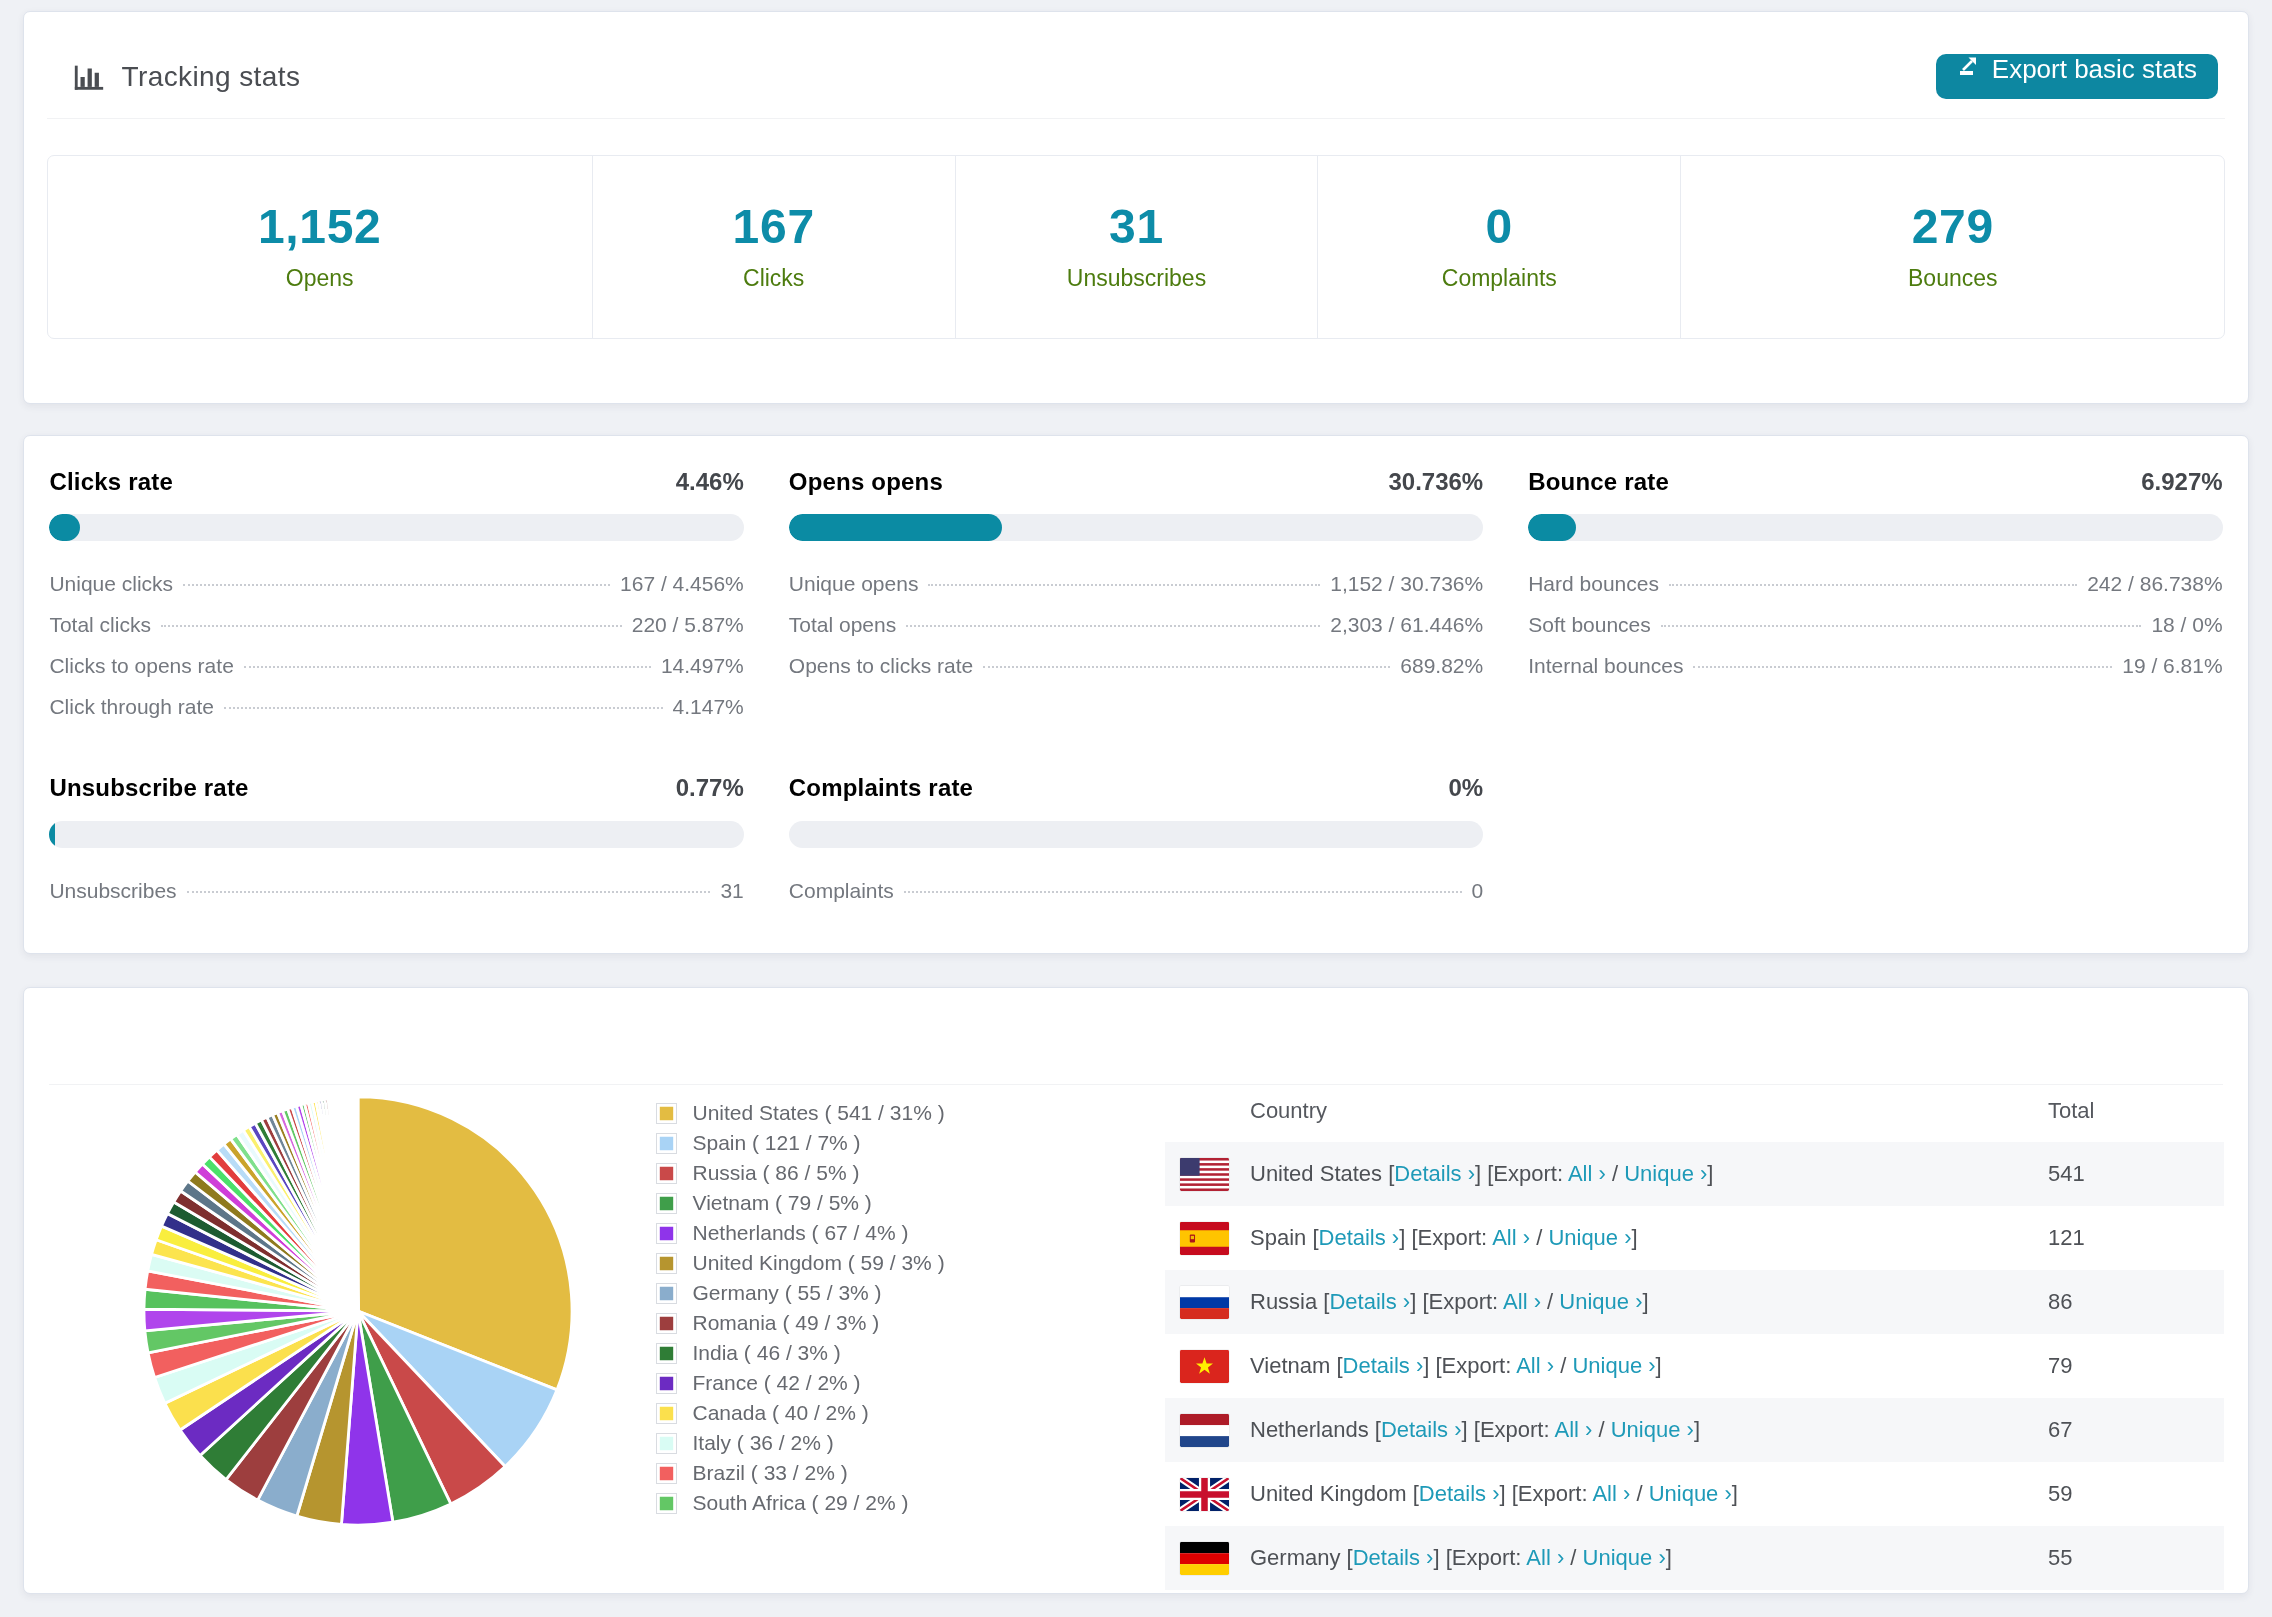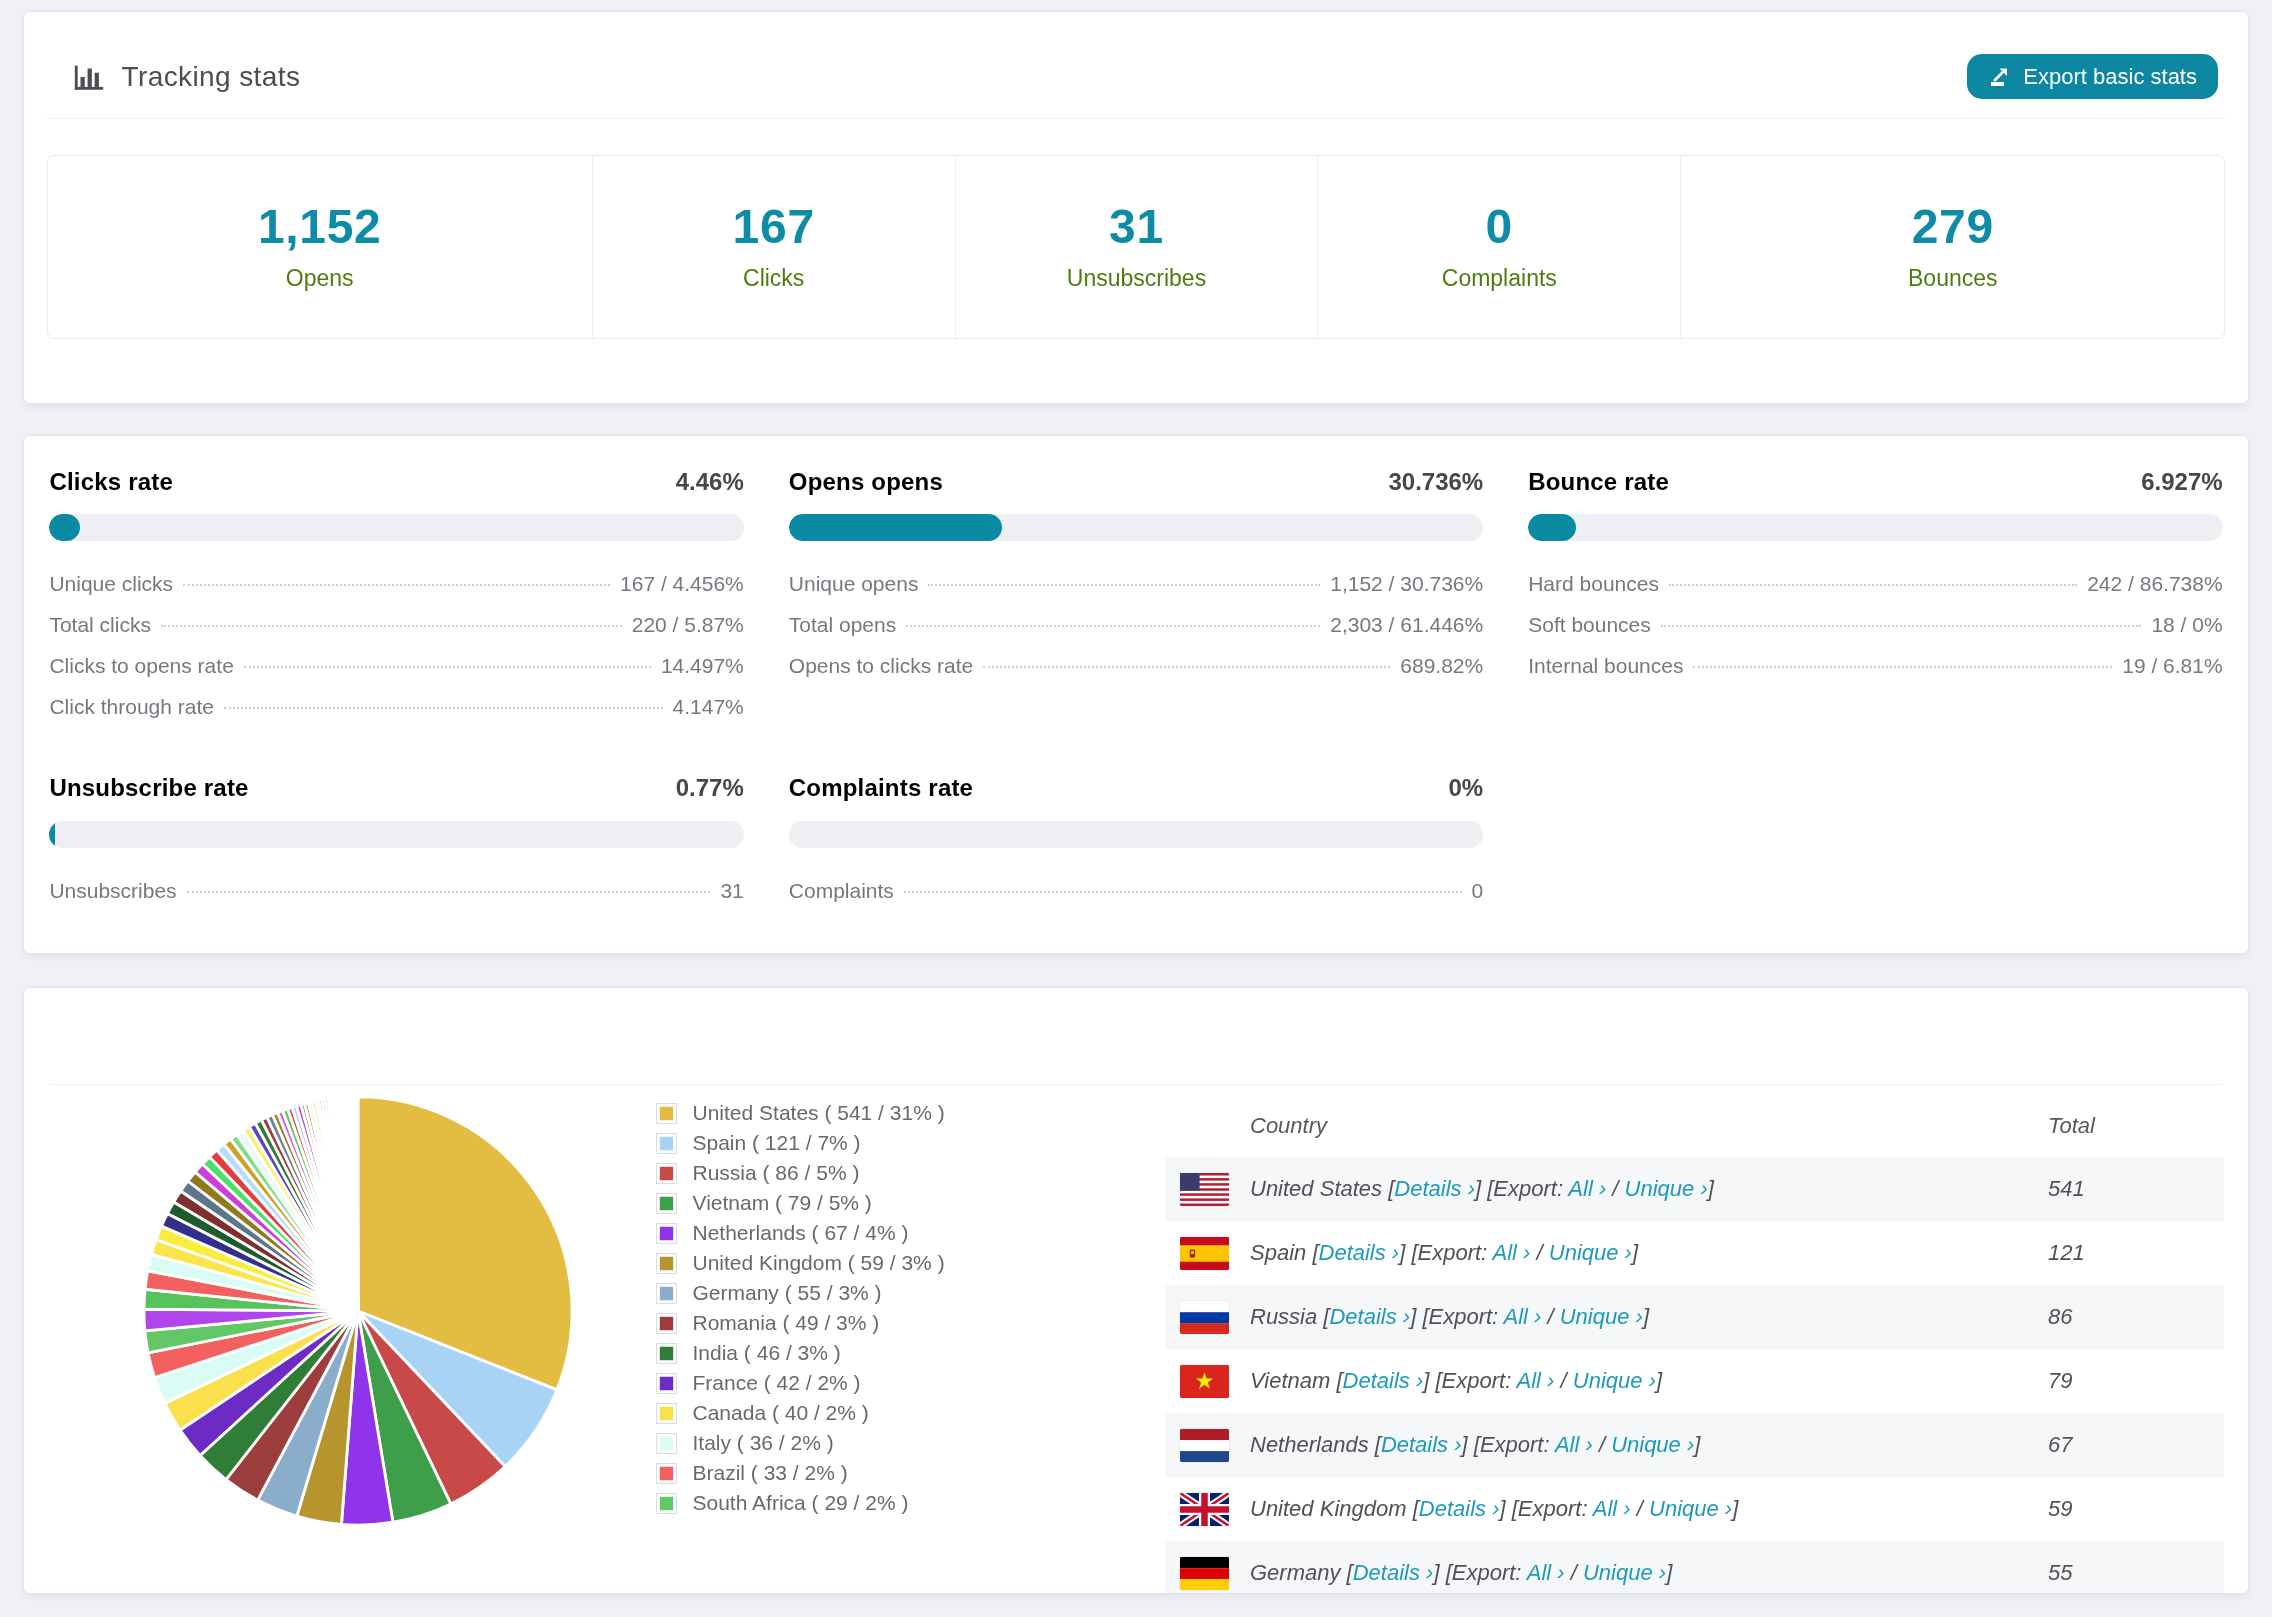--- a/index.html
+++ b/index.html
@@ -14,23 +14,23 @@
     border:0.7px solid #dee3ec;border-radius:7px;
     box-shadow:0 2.8px 7px rgba(50,60,80,.07);
     box-sizing:border-box;
   }
   
   #card-tracking{left:23px;top:11.3px;width:2226px;height:393px;}
   .c1-head{position:absolute;left:48px;top:40px;right:30px;height:49px;display:flex;align-items:center;}
   .head-icon{display:inline-flex;margin-right:15.5px;flex:0 0 auto;}
   .card-title{font-size:28px;font-weight:500;color:#4a4d52;letter-spacing:0.4px;margin:0;}
   .export-btn{
-    margin-left:auto;display:flex;align-items:center;gap:11.3px;
-    background:#0d87a1;color:#fff;border:none;border-radius:15px;
-    height:45px;padding:0 21px;font-size:22px;font-family:inherit;cursor:pointer;
+    margin-left:auto;display:flex;align-items:flex-start;gap:11.3px;
+    background:#0d87a1;color:#fff;border:none;border-radius:10px;
+    height:45px;padding:0 21px;font-size:26px;font-family:inherit;cursor:pointer;
   }
   .c1-divider{position:absolute;left:22.6px;right:22.6px;top:106px;height:0;border-top:1.4px solid #f1f2f4;}
   .stats-strip{
     position:absolute;left:22.6px;right:22.6px;top:143px;height:182px;
     border:0.7px solid #e8ebf1;border-radius:7px;display:flex;overflow:hidden;background:#fff;
   }
   .stat-box{display:flex;flex-direction:column;align-items:center;justify-content:center;box-sizing:border-box;}
   .stat-box + .stat-box{border-left:0.7px solid #e8ebf1;}
   .stat-box.w-lg{width:25%;} .stat-box.w-sm{width:16.6667%;}
   .stat-value{font-size:48px;font-weight:700;color:#0d8ca8;letter-spacing:0.7px;line-height:1;text-align:right;}
@@ -53,21 +53,21 @@
   .c3-head .head-icon{margin-right:18.4px;}
   .c3-divider{position:absolute;left:25.4px;right:25.4px;top:96px;border-top:1.4px solid #f1f2f4;}
   #pie-wrap{position:absolute;left:115px;top:104px;width:438px;height:438px;}
   #legend{position:absolute;left:632px;top:110px;width:487px;}
   .legend-item{display:flex;align-items:center;height:30px;}
   .legend-swatch{
     width:21px;height:21px;flex:0 0 auto;margin-right:15.5px;
     border:1.4px solid #d9dce1;box-shadow:inset 0 0 0 2.8px #fff;box-sizing:border-box;
   }
   .legend-text{font-size:21px;color:#66696f;white-space:nowrap;}
-  #geo-table{position:absolute;left:1141px;top:107px;width:1059px;font-style:italic;}
+  #geo-table{position:absolute;left:1141px;top:92px;width:1059px;}
   .t-row{display:flex;align-items:center;height:64px;}
   .t-row.head{height:62px;}
   .t-row.odd{background:#f6f7f9;}
   .cell-flag{width:85px;flex:0 0 auto;padding-left:15px;box-sizing:border-box;display:flex;align-items:center;}
   .cell-country{width:798px;flex:0 0 auto;font-size:22px;color:#4e5156;white-space:nowrap;overflow:hidden;}
   .cell-total{flex:1;font-size:22px;color:#4e5156;}
   .th{font-size:22px;color:#55585e;}
   .geo-link{color:#1e9ab8;text-decoration:none;cursor:pointer;}
   .flag-svg{border-radius:1.4px;box-shadow:0 0 0 0.7px rgba(0,0,0,.06);}
 </style>

